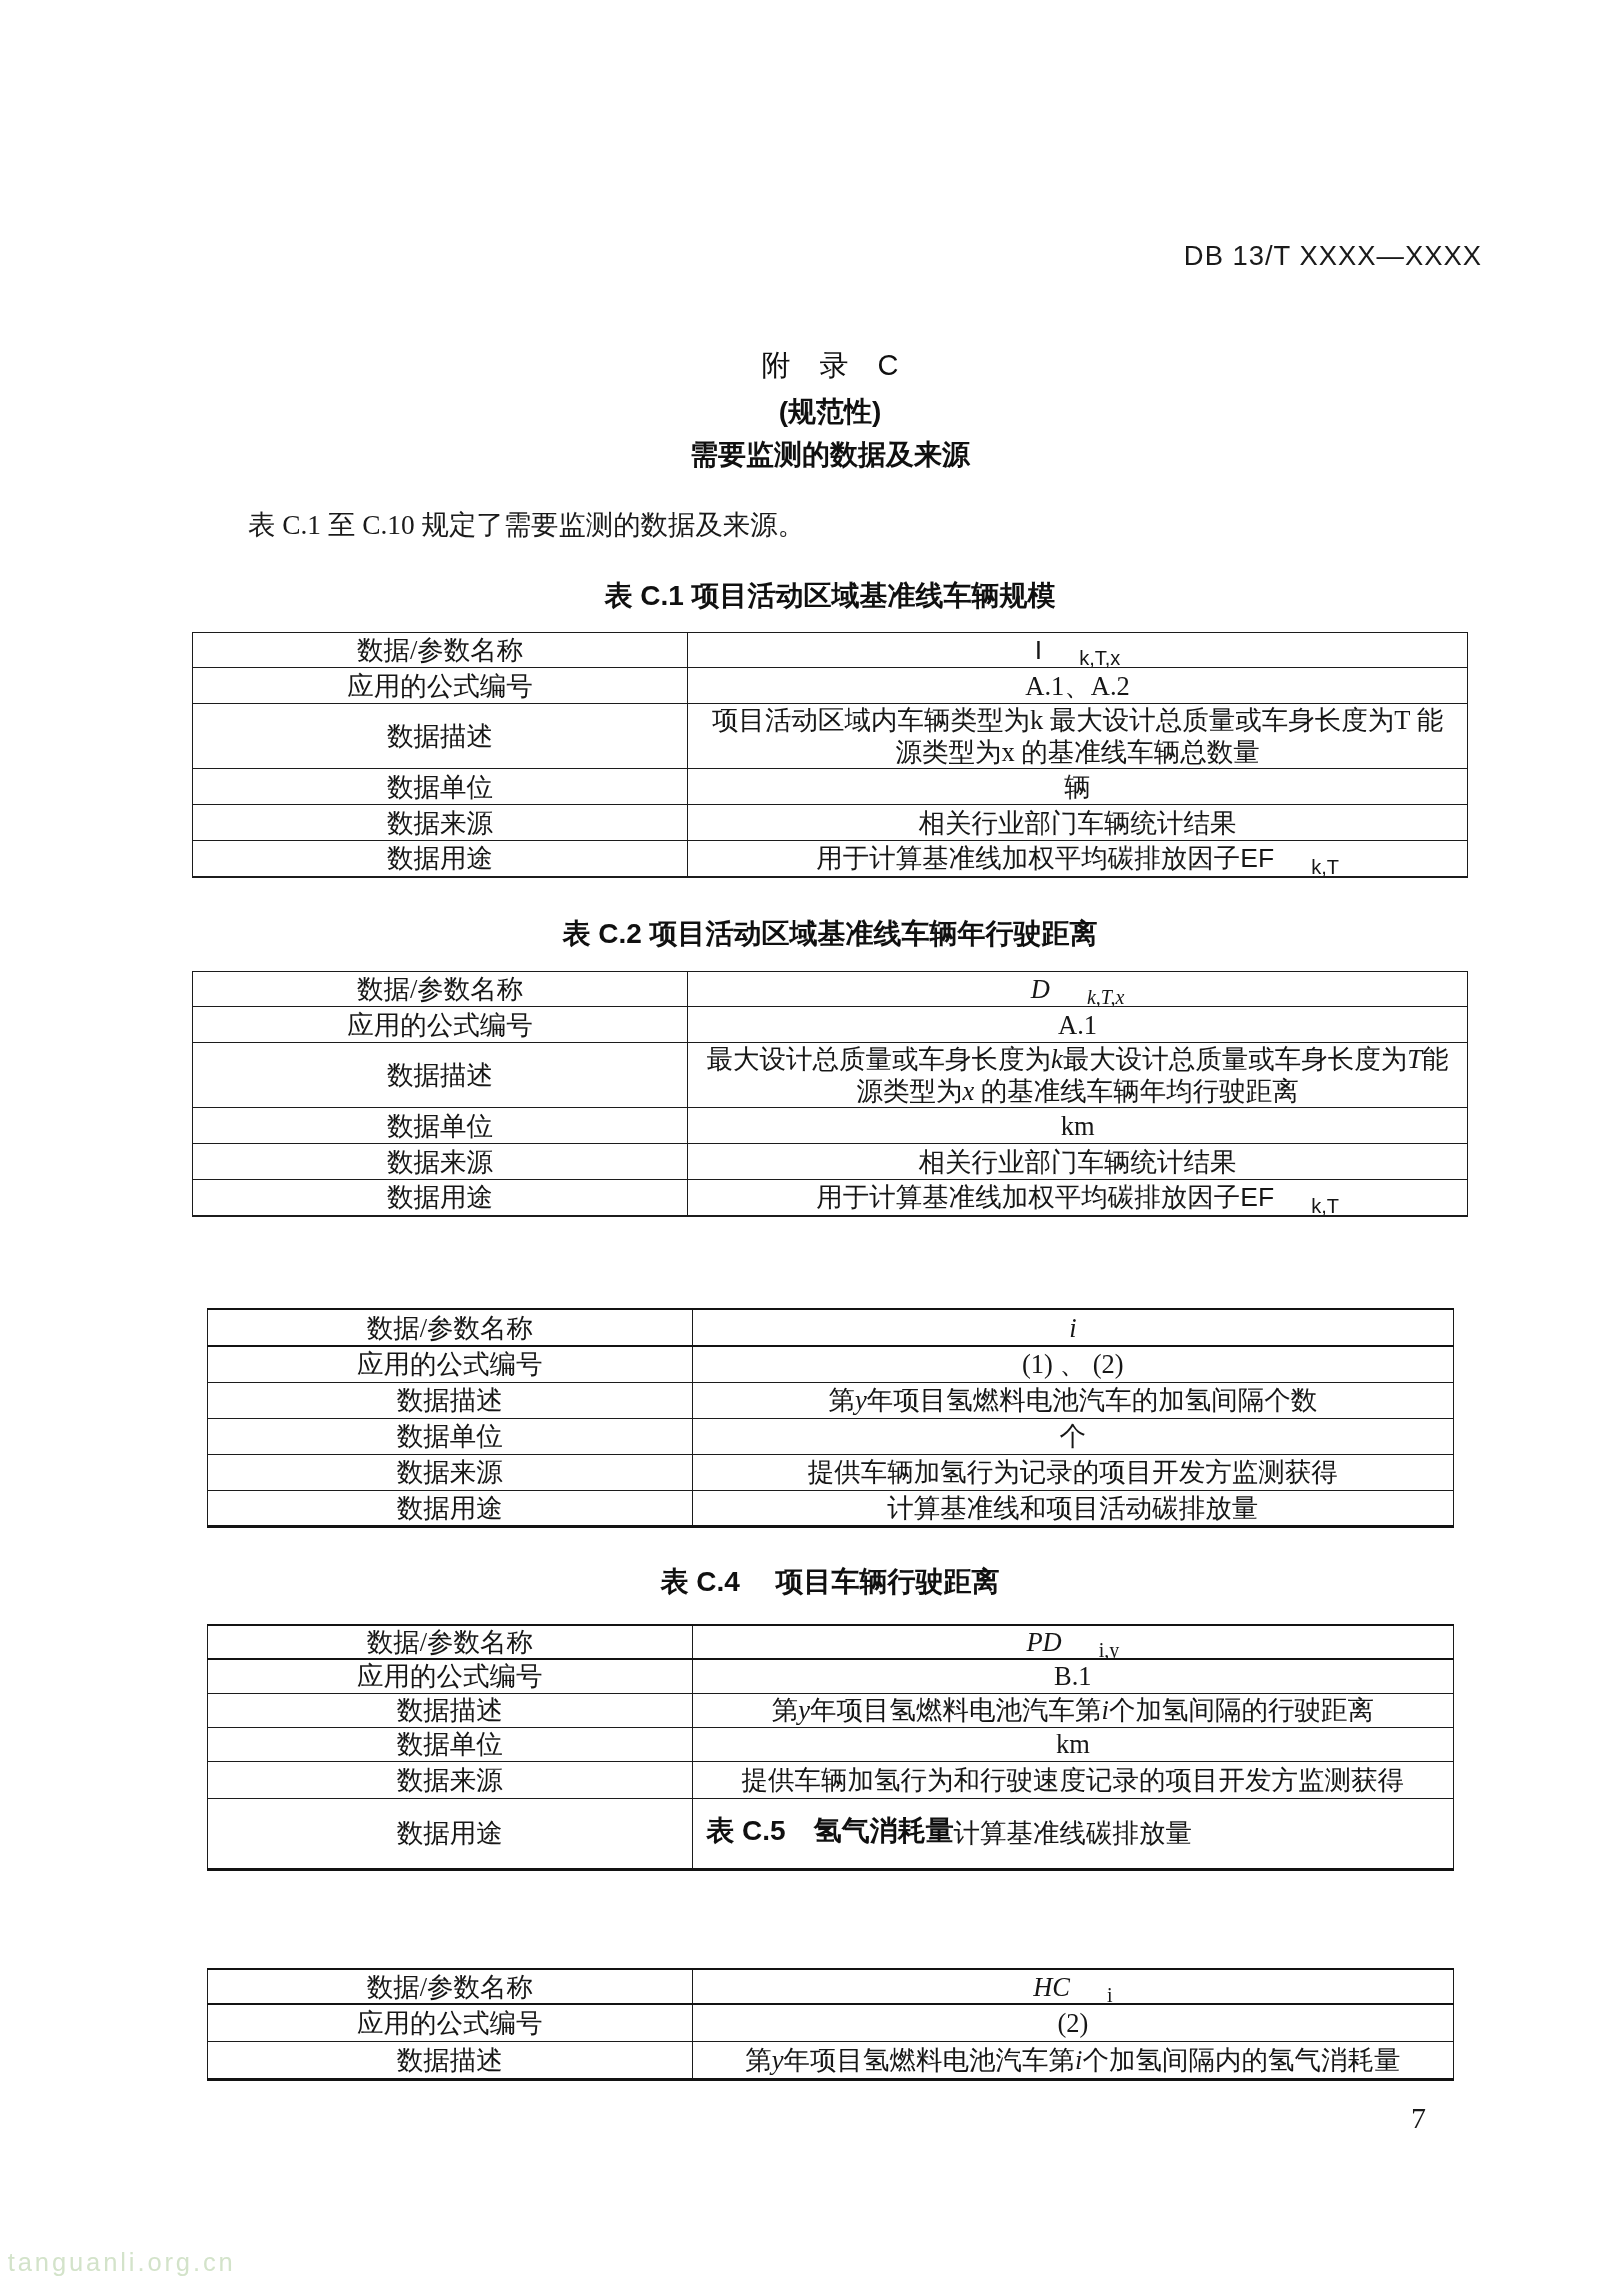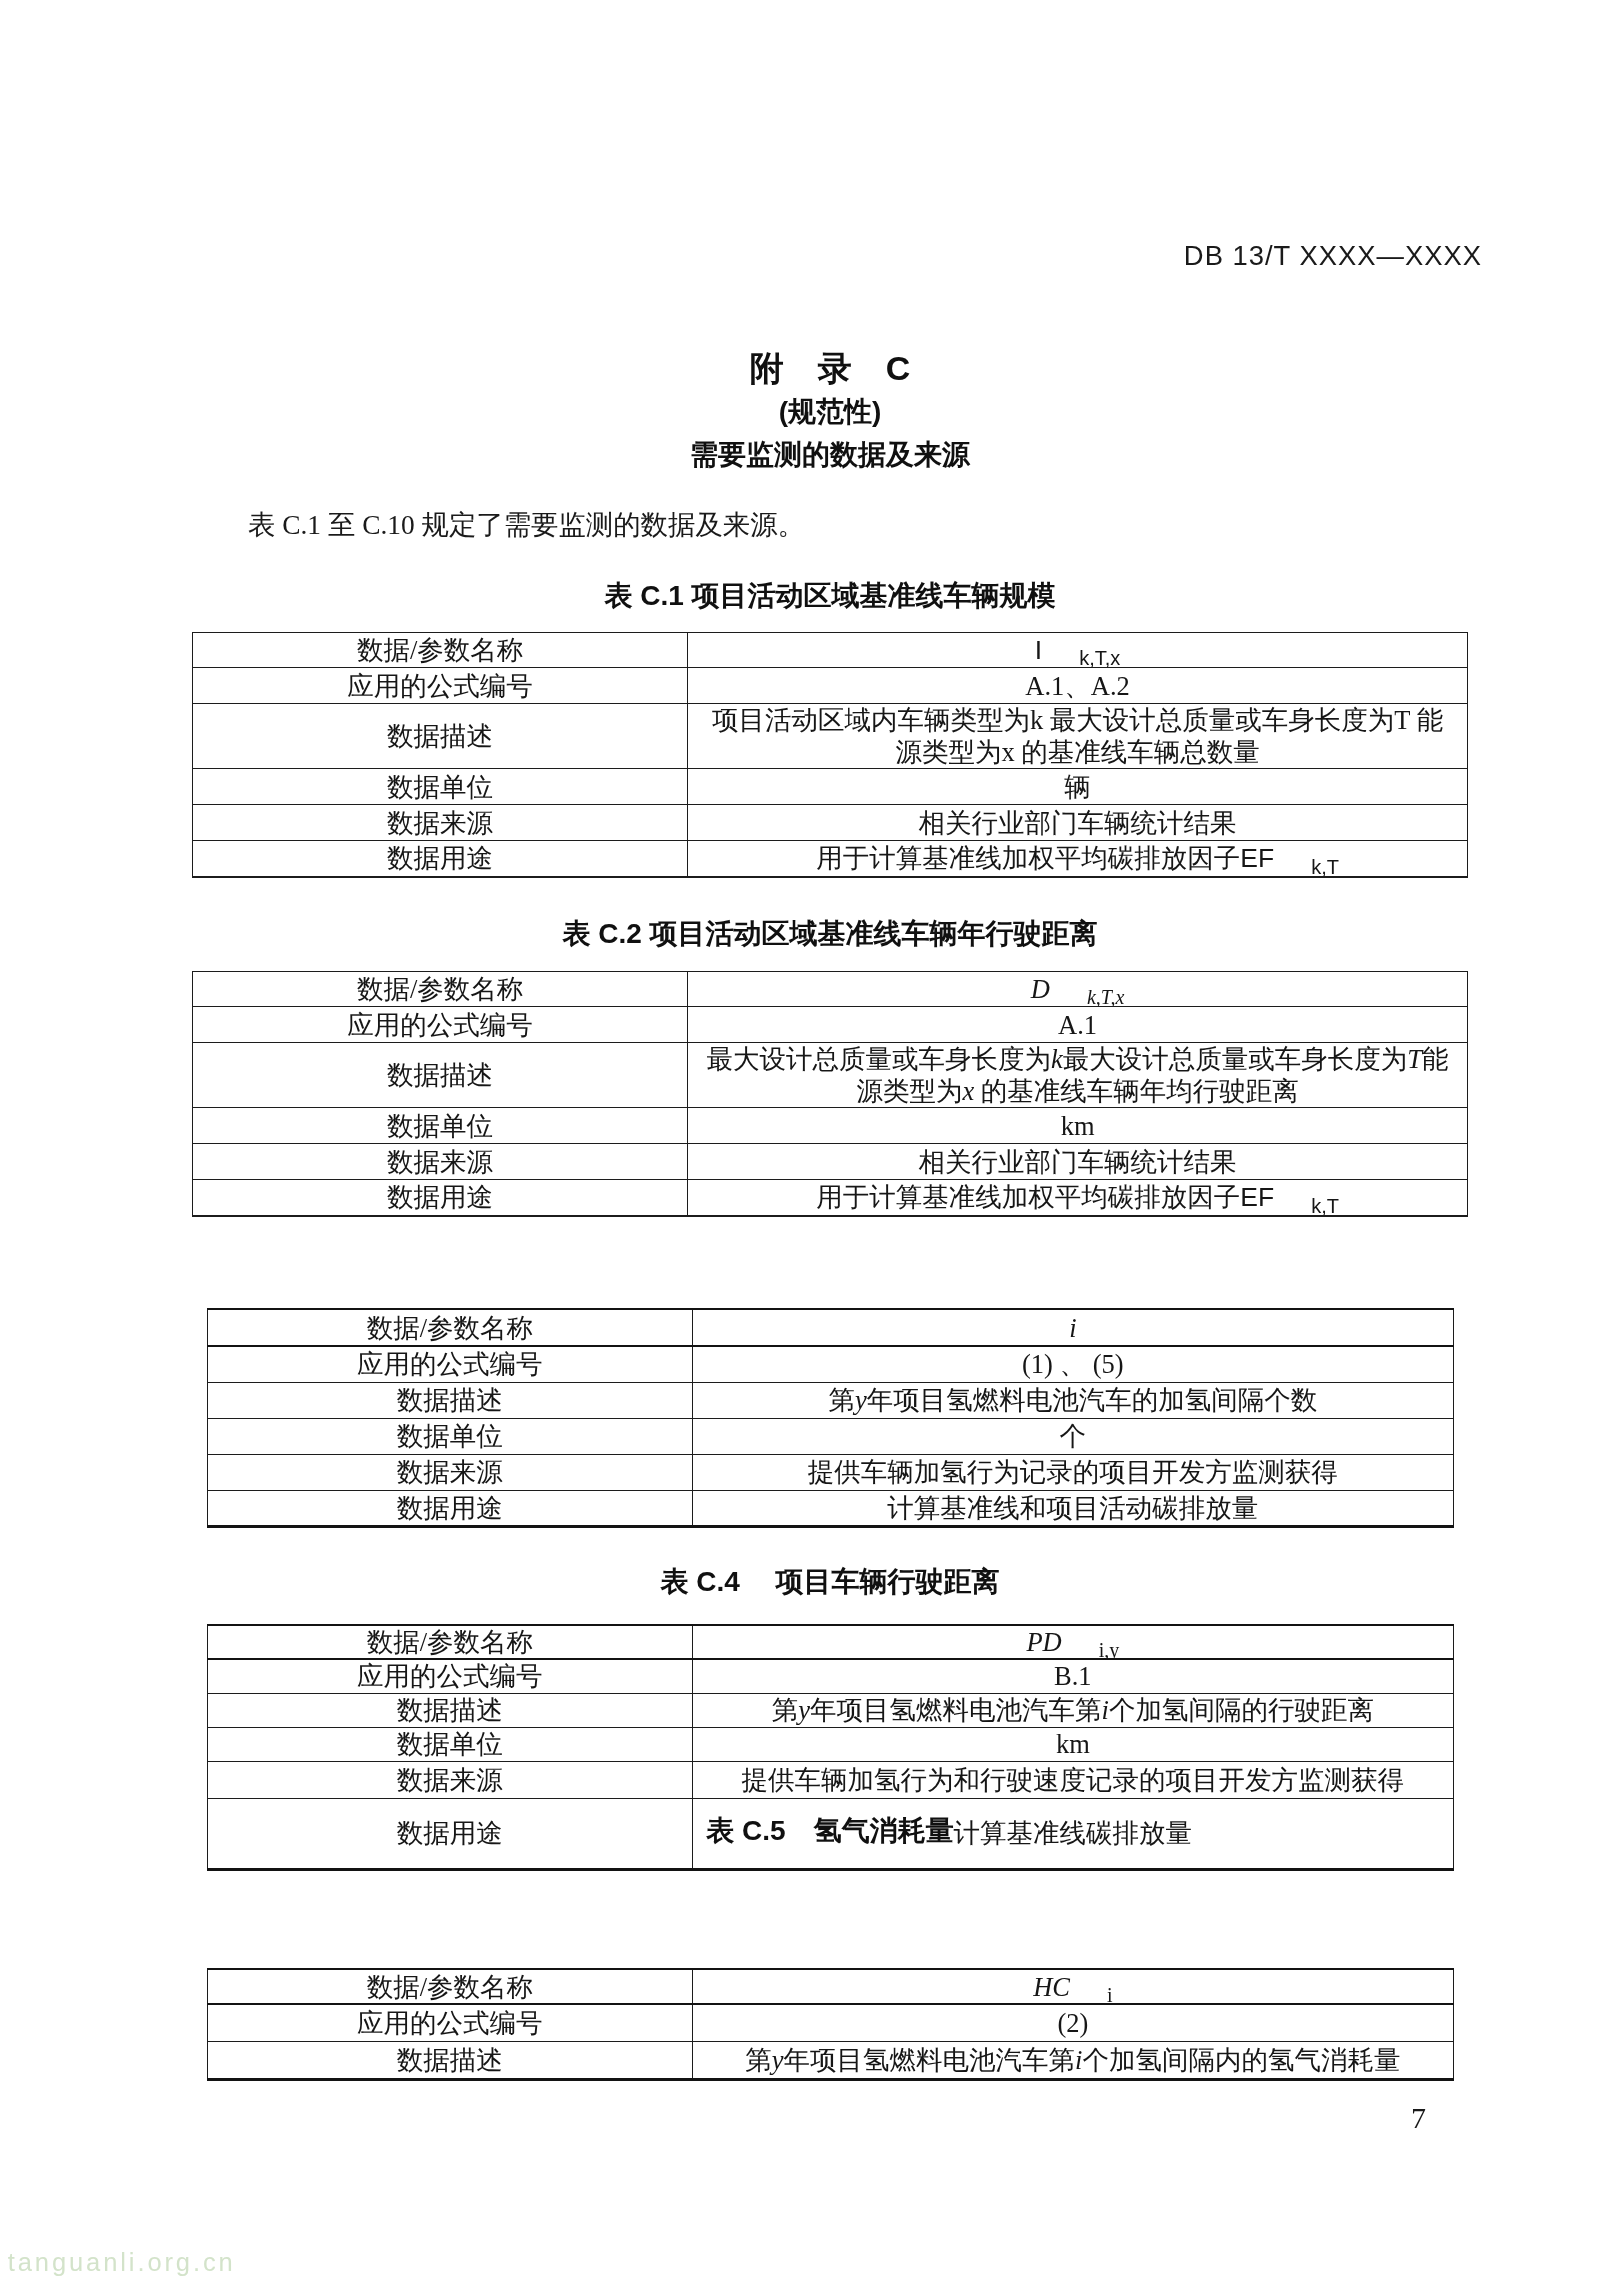--- a/index.html
+++ b/index.html
@@ -15,21 +15,21 @@
   .abs{position:absolute;}
   .header-code{
     top:196px;right:138px;
     font-family:"Liberation Sans","DejaVu Sans",sans-serif;
     font-size:27.4px;letter-spacing:1px;color:#1a1a1a;margin-top:44px;
   }
   .center-band{left:192px;width:1276px;text-align:center;}
   .doc-title{
     top:346px;
     font-family:"Liberation Sans","DejaVu Sans",sans-serif;
-    font-weight:bold;font-size:34px;color:#101010;
+    font-weight:normal;font-size:29px;color:#101010;
   }
   .doc-subtitle{
     top:393px;
     font-family:"Liberation Sans","DejaVu Sans",sans-serif;
     font-weight:bold;font-size:28px;color:#101010;
   }
   .doc-heading{
     top:436px;
     font-family:Liberation Serif, serif;
     font-weight:bold;font-size:28px;color:#101010;
@@ -161,21 +161,21 @@
 
   <div class="abs twrap3">
     <table class="std heavy">
       <tbody>
         <tr class="h38">
           <td class="lbl">数据/参数名称</td>
           <td class="val"><span class="seg-i">i</span></td>
         </tr>
         <tr class="h37">
           <td class="lbl">应用的公式编号</td>
-          <td class="val">(1) 、 (5)</td>
+          <td class="val">(1) 、 (2)</td>
         </tr>
         <tr class="h37">
           <td class="lbl">数据描述</td>
           <td class="val"><span>第</span><span class="seg-i">y</span><span>年项目氢燃料电池汽车的加氢间隔个数</span></td>
         </tr>
         <tr class="h37">
           <td class="lbl">数据单位</td>
           <td class="val">个</td>
         </tr>
         <tr class="h37">

